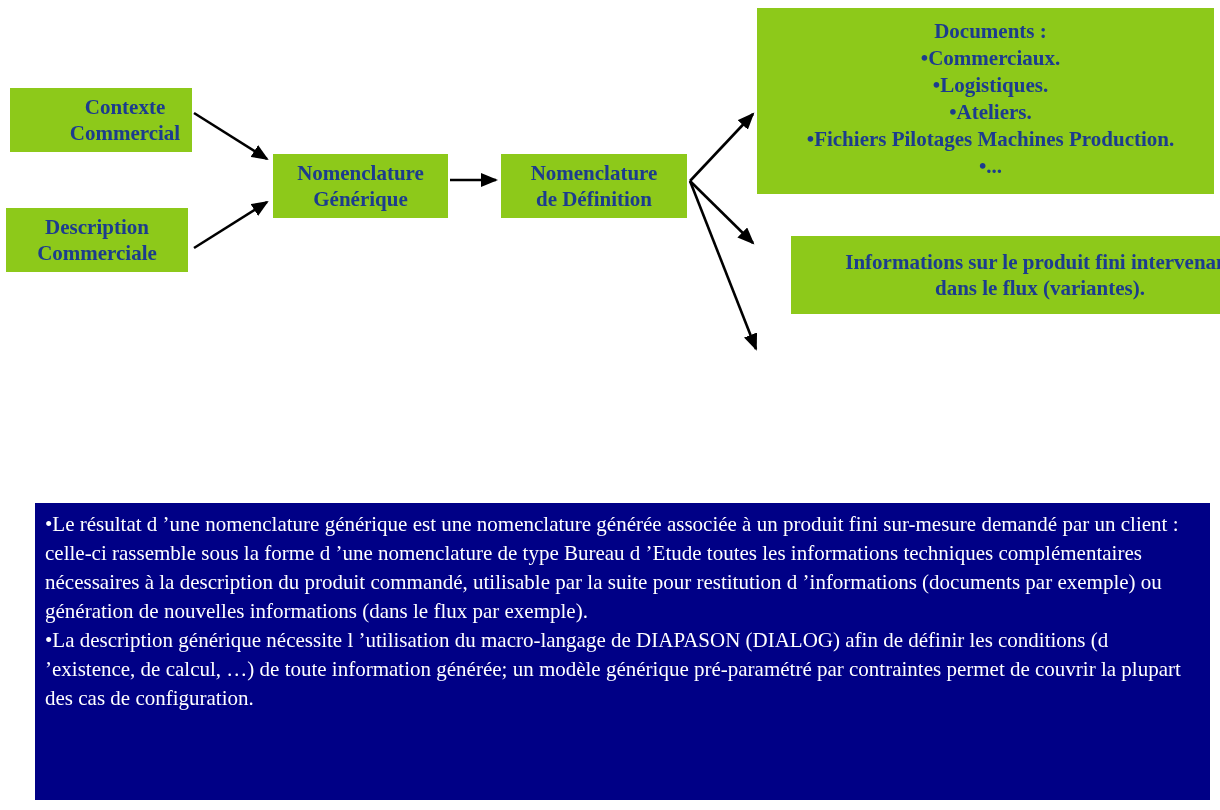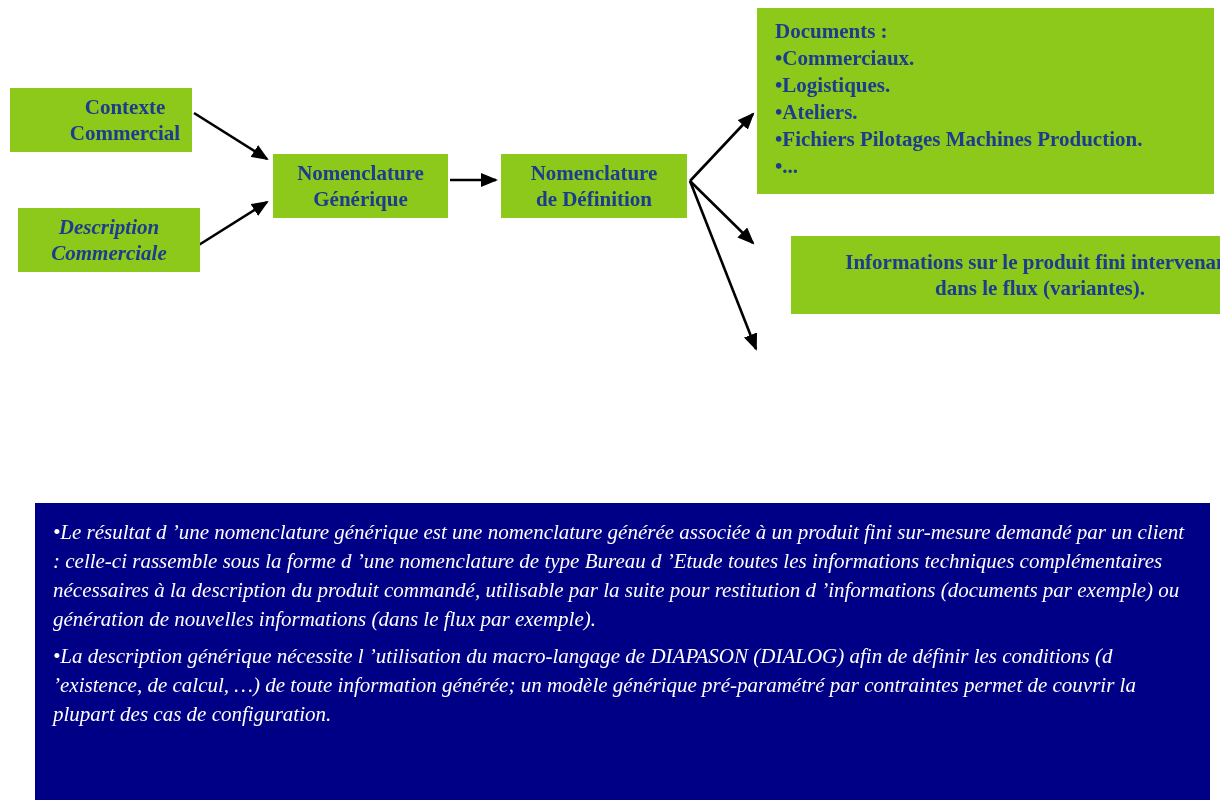--- a/index.html
+++ b/index.html
@@ -28,21 +28,21 @@
     font-size: 21px;
     line-height: 26px;
     display: flex;
     align-items: center;
     justify-content: center;
     text-align: center;
     white-space: pre-line;
   }
   .gbox.doc {
     flex-direction: column;
-    align-items: flex-start;
+    align-items: center;
     justify-content: flex-start;
     text-align: left;
     padding: 10px 8px 0 18px;
     line-height: 27px;
     white-space: normal;
   }
   .arrows {
     position: absolute;
     left: 0; top: 0;
     width: 1220px; height: 810px;
@@ -52,21 +52,21 @@
     position: absolute;
     left: 35px; top: 503px;
     width: 1175px; height: 297px;
     background: var(--note-bg);
     color: var(--note-text);
     font-size: 21px;
     line-height: 29px;
     padding: 7px 14px 0 10px;
     font-weight: normal;
   }
-  .note p { margin: 8px; font-style: italic; }
+  .note p { margin: 0; }
 </style>
 </head>
 <body>
 
 <div class="canvas">
 
   <svg class="arrows" viewBox="0 0 1220 810" xmlns="http://www.w3.org/2000/svg">
     <defs>
       <marker id="ah" markerUnits="userSpaceOnUse" markerWidth="18" markerHeight="14" refX="15" refY="7" orient="auto">
         <path d="M0,0 L17,7 L0,14 z" fill="#000000"></path>
@@ -76,21 +76,21 @@
     <line x1="194" y1="248" x2="267" y2="202" stroke="#000000" stroke-width="2.6" marker-end="url(#ah)"></line>
     <line x1="450" y1="180" x2="496" y2="180" stroke="#000000" stroke-width="2.6" marker-end="url(#ah)"></line>
     <line x1="690" y1="181" x2="753" y2="114" stroke="#000000" stroke-width="2.6" marker-end="url(#ah)"></line>
     <line x1="690" y1="181" x2="753" y2="243" stroke="#000000" stroke-width="2.6" marker-end="url(#ah)"></line>
     <line x1="690" y1="181" x2="756" y2="349" stroke="#000000" stroke-width="2.6" marker-end="url(#ah)"></line>
   </svg>
 
   <div class="gbox" style="left:10px; top:88px; width:182px; height:64px;padding-left:48px;">Contexte
 Commercial</div>
 
-  <div class="gbox" style="left:18px; top:208px; width:182px; height:64px;font-style:italic;">Description
+  <div class="gbox" style="left:6px; top:208px; width:182px; height:64px;">Description
 Commerciale</div>
 
   <div class="gbox" style="left:273px; top:154px; width:175px; height:64px;">Nomenclature
 Générique</div>
 
   <div class="gbox" style="left:501px; top:154px; width:186px; height:64px;">Nomenclature
 de Définition</div>
 
   <div class="gbox doc" style="left:757px; top:8px; width:457px; height:186px;">
     <div>Documents :</div>

